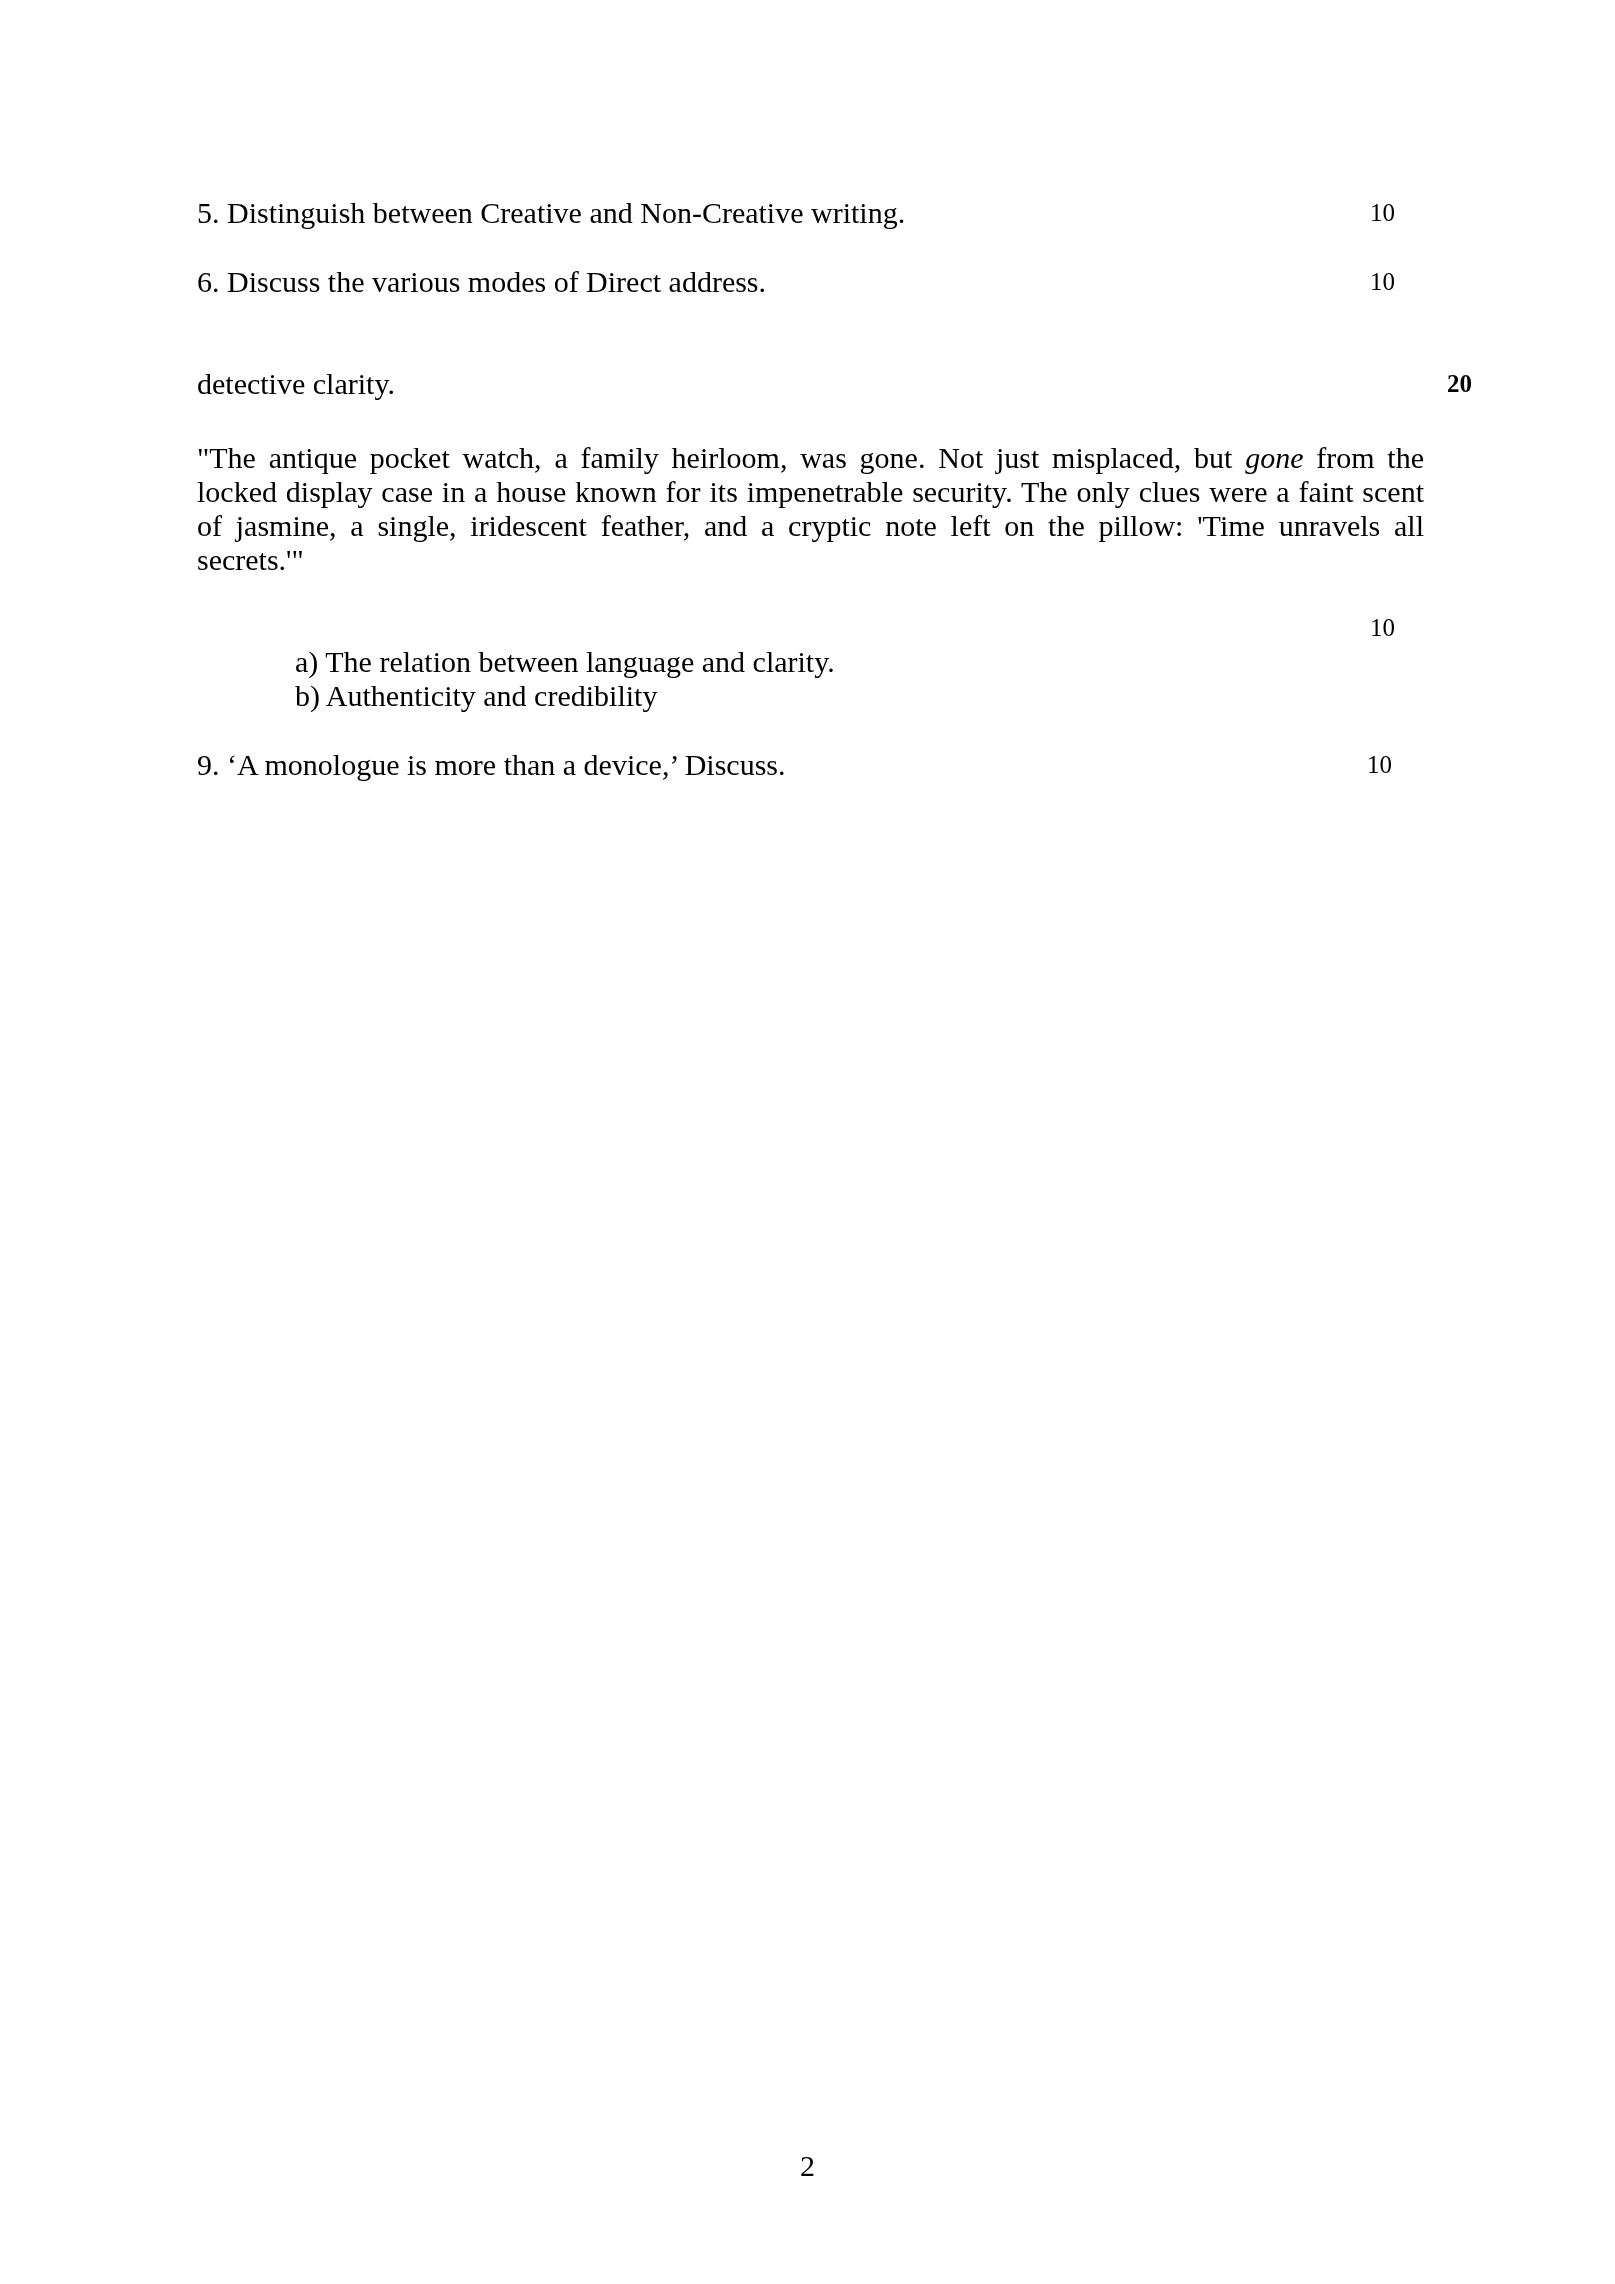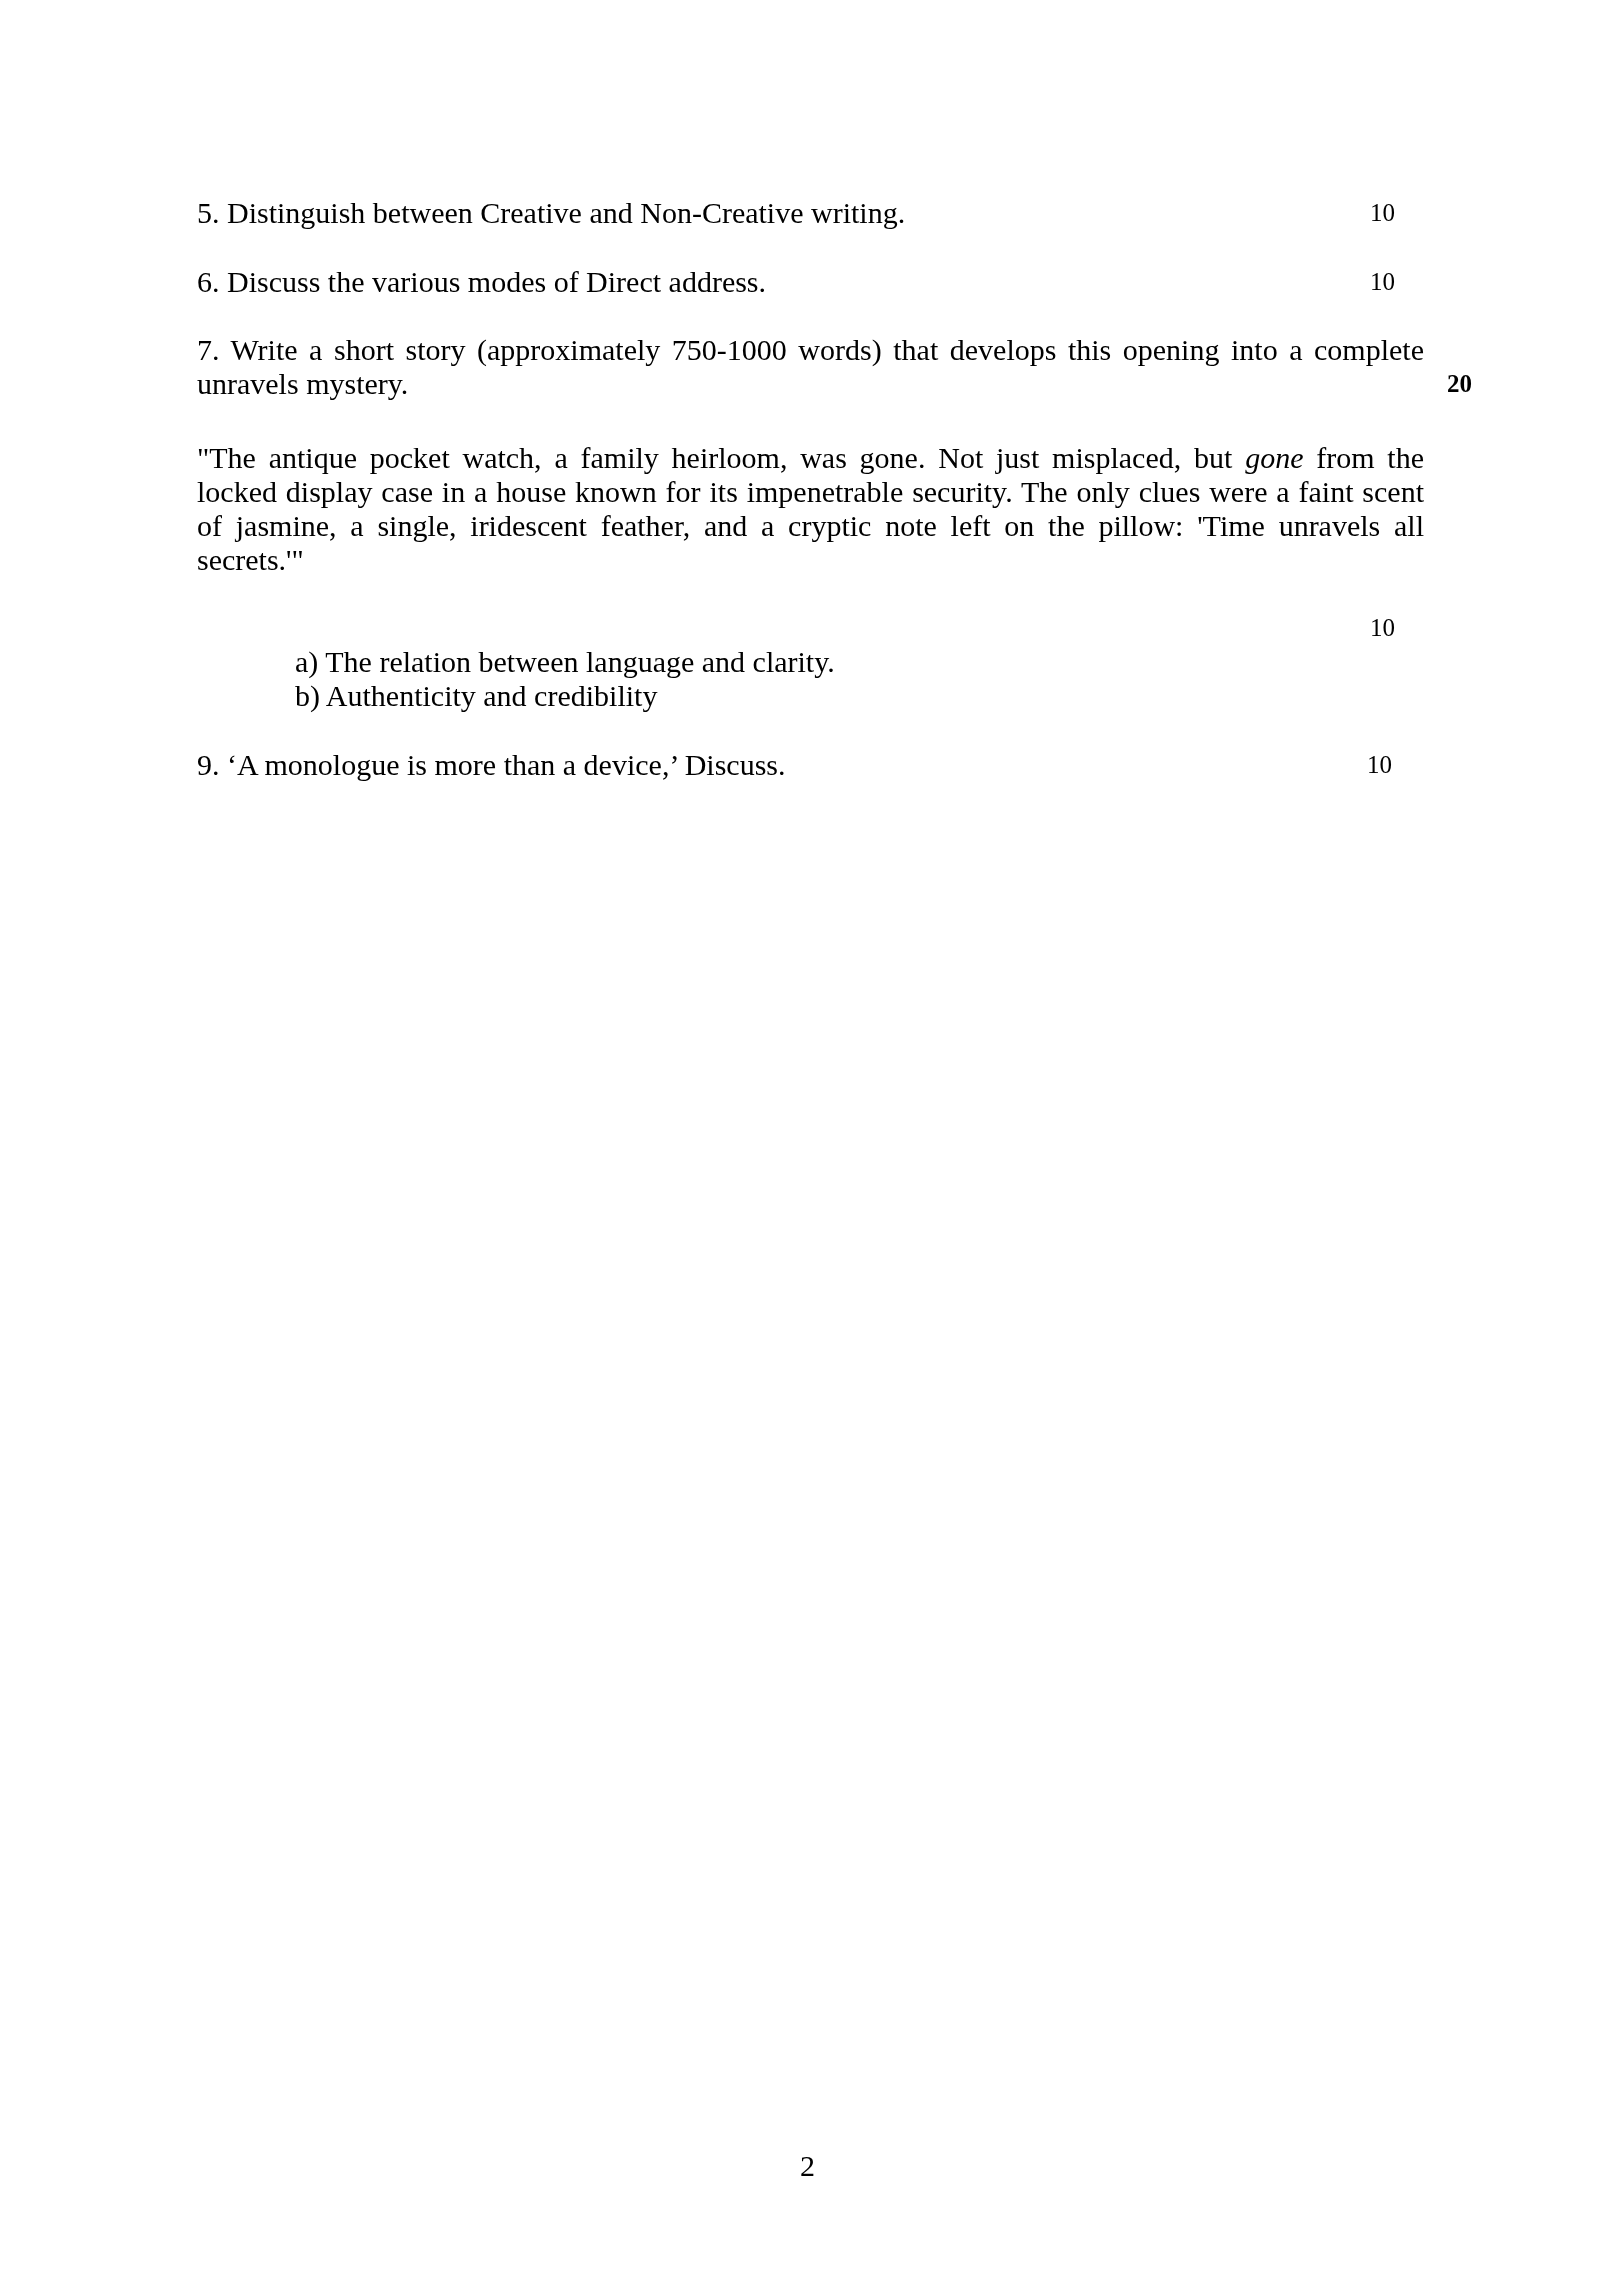--- a/index.html
+++ b/index.html
@@ -56,22 +56,21 @@
 <body>
 
 <div class="page">
 
   <div class="line q-text" style="top:196px;">5. Distinguish between Creative and Non-Creative writing.</div>
   <div class="mark" style="left:1370px; top:196px;">10</div>
 
   <div class="line q-text" style="top:265px;">6. Discuss the various modes of Direct address.</div>
   <div class="mark" style="left:1370px; top:265px;">10</div>
 
-  <div class="line q-text justify-line" style="top:333px; width:1227px; white-space:normal;">7. Write a short story (approximately 750-1000 words) that develops this opening into a complete</div>
-  <div class="line q-text" style="top:367px;">unravels mystery.</div>
+  <div class="line q-text" style="top:367px;">detective clarity.</div>
   <div class="mark" style="left:1447px; top:367px;font-weight:bold;">20</div>
 
   <div class="para" style="top:441px;"><span>"The antique pocket watch, a family heirloom, was gone. Not just misplaced, but </span><em>gone</em><span> from the locked display case in a house known for its impenetrable security. The only clues were a faint scent of jasmine, a single, iridescent feather, and a cryptic note left on the pillow: 'Time unravels all secrets.'"</span></div>
 
   <div class="mark" style="left:1370px; top:611px;">10</div>
   <div class="line sub" style="top:645px;text-align:center;">a) The relation between language and clarity.</div>
   <div class="line sub" style="top:679px;">b)  Authenticity and credibility</div>
 
   <div class="line q-text" style="top:748px;">9. ‘A monologue is more than a device,’ Discuss.</div>
   <div class="mark" style="left:1367px; top:748px;">10</div>

